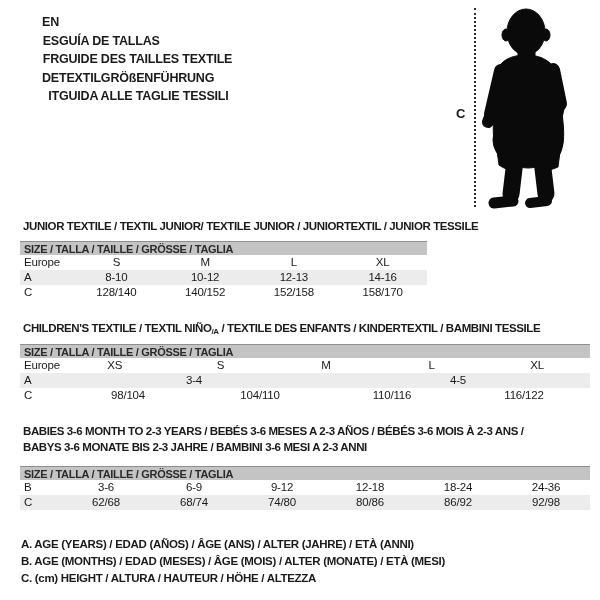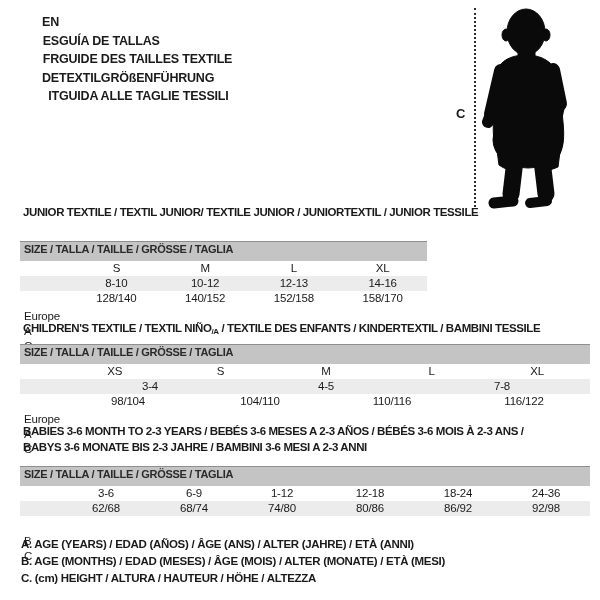--- a/index.html
+++ b/index.html
@@ -18,26 +18,26 @@
     border-left:2px dotted #2b2b2b; }
   .c-label { position:absolute; left:456px; top:106px; font-weight:bold; font-size:13px; }
   .baby { position:absolute; left:482px; top:4px; }
   
   .t-title { position:absolute; left:23px; font-weight:bold; font-size:11.5px;
     letter-spacing:-0.4px; white-space:nowrap; }
   .t-title .subscr { font-size:8px; vertical-align:-2px; }
   .two-line { line-height:16px; }
   
   .tbl { position:absolute; left:20px; }
-  .band { height:20px; line-height:14px; background:#c4c4c4; border-top:1px solid #8f8f8f;
+  .band { height:14px; line-height:14px; background:#c4c4c4; border-top:1px solid #8f8f8f;
     box-sizing:border-box; font-weight:bold; font-size:11px; letter-spacing:-0.3px;
     padding-left:4px; color:#2a2a2a; }
   .trow { display:flex; height:15px; line-height:15px; font-size:11.5px; letter-spacing:-0.2px; }
   .trow.alt { background:#ececec; }
-  .lbl { flex:0 0 auto; padding-left:4px; box-sizing:border-box;margin-top:48px; }
+  .lbl { flex:0 0 auto; padding-left:4px; box-sizing:border-box; }
   .w1 .lbl { width:52px; }
   .w2 .lbl { width:42px; }
   .cell { flex:1 1 0; text-align:center; }
   
   .legend { position:absolute; left:21px; top:536px; }
   .legend-line { font-weight:bold; font-size:11.5px; letter-spacing:-0.3px;
     line-height:16.8px; white-space:nowrap; }
 </style>
 </head>
 <body>
@@ -87,21 +87,21 @@
       <line x1="78" y1="100" x2="73" y2="122" stroke-width="11" stroke-linecap="round"></line>
 
       <line x1="34" y1="148" x2="29" y2="190" stroke-width="17" stroke-linecap="round"></line>
       <line x1="59" y1="148" x2="64" y2="190" stroke-width="17" stroke-linecap="round"></line>
 
       <line x1="31" y1="197" x2="12" y2="199" stroke-width="11" stroke-linecap="round"></line>
       <line x1="65" y1="197" x2="48" y2="199" stroke-width="10" stroke-linecap="round"></line>
     </g>
   </svg>
 
-  <div class="t-title" style="top:206px;">JUNIOR TEXTILE / TEXTIL JUNIOR/ TEXTILE JUNIOR / JUNIORTEXTIL / JUNIOR TESSILE</div>
+  <div class="t-title" style="top:220px;">JUNIOR TEXTILE / TEXTIL JUNIOR/ TEXTILE JUNIOR / JUNIORTEXTIL / JUNIOR TESSILE</div>
   <div class="tbl w1" style="top:241px; width:407px;">
     <div class="band">SIZE / TALLA / TAILLE / GRÖSSE / TAGLIA</div>
     <div class="trow">
       <span class="lbl">Europe</span>
       <span class="cell">S</span>
       <span class="cell">M</span>
       <span class="cell">L</span>
       <span class="cell">XL</span>
     </div>
     <div class="trow alt">
@@ -130,42 +130,41 @@
       <span class="cell">XS</span>
       <span class="cell">S</span>
       <span class="cell">M</span>
       <span class="cell">L</span>
       <span class="cell">XL</span>
     </div>
     <div class="trow alt">
       <span class="lbl">A</span>
       <span class="cell">3-4</span>
       <span class="cell">4-5</span>
-      <span class="cell">7-8</span>
     </div>
     <div class="trow">
       <span class="lbl">C</span>
       <span class="cell">98/104</span>
       <span class="cell">104/110</span>
       <span class="cell">110/116</span>
       <span class="cell">116/122</span>
     </div>
   </div>
 
   <div class="t-title two-line" style="top:423px;">
     <div>BABIES 3-6 MONTH TO 2-3 YEARS / BEBÉS 3-6 MESES A 2-3 AÑOS / BÉBÉS 3-6 MOIS À 2-3 ANS /</div>
     <div>BABYS 3-6 MONATE BIS 2-3 JAHRE / BAMBINI 3-6 MESI A 2-3 ANNI</div>
   </div>
   <div class="tbl w2" style="top:466px; width:570px;">
     <div class="band">SIZE / TALLA / TAILLE / GRÖSSE / TAGLIA</div>
     <div class="trow">
       <span class="lbl">B</span>
       <span class="cell">3-6</span>
       <span class="cell">6-9</span>
-      <span class="cell">1-12</span>
+      <span class="cell">9-12</span>
       <span class="cell">12-18</span>
       <span class="cell">18-24</span>
       <span class="cell">24-36</span>
     </div>
     <div class="trow alt">
       <span class="lbl">C</span>
       <span class="cell">62/68</span>
       <span class="cell">68/74</span>
       <span class="cell">74/80</span>
       <span class="cell">80/86</span>

